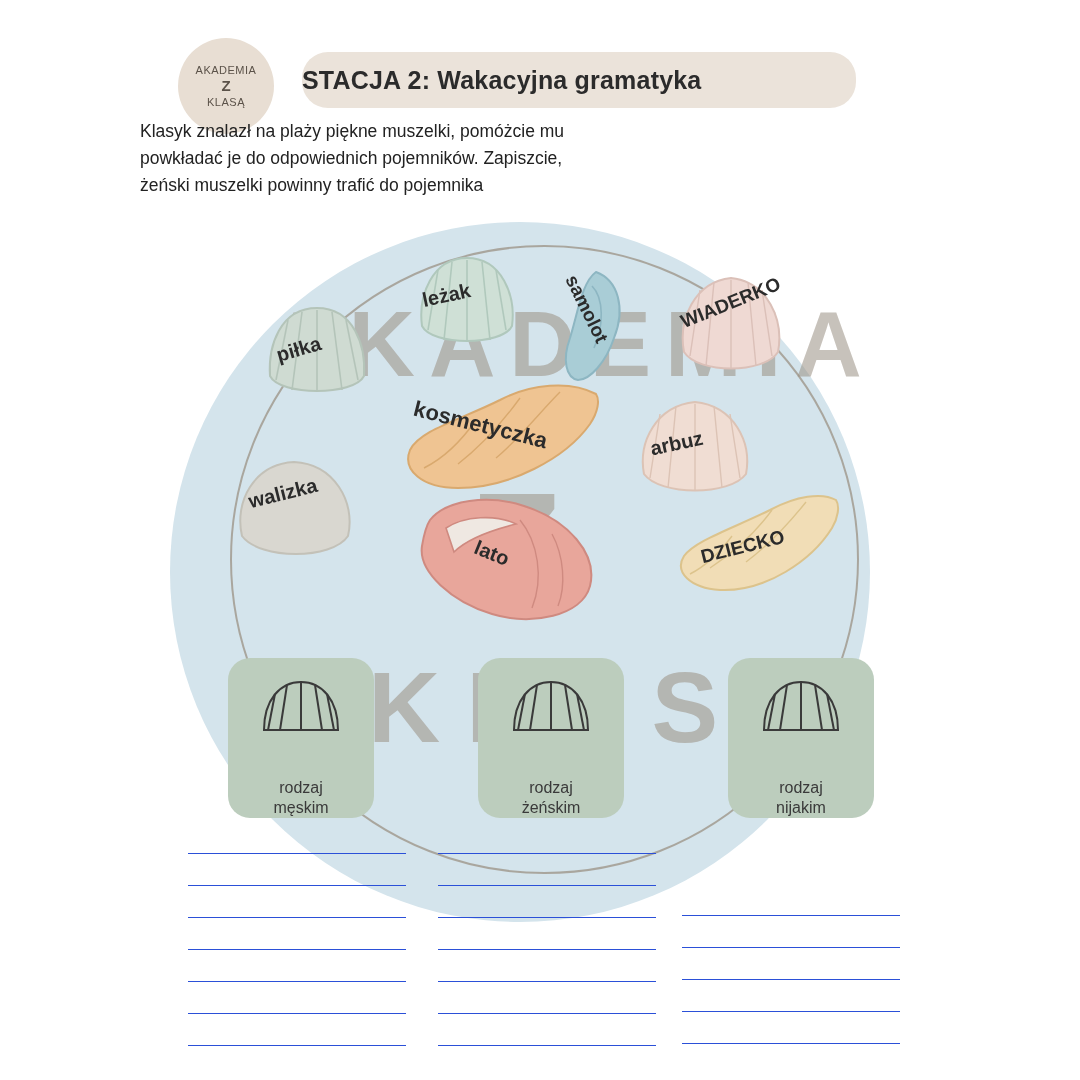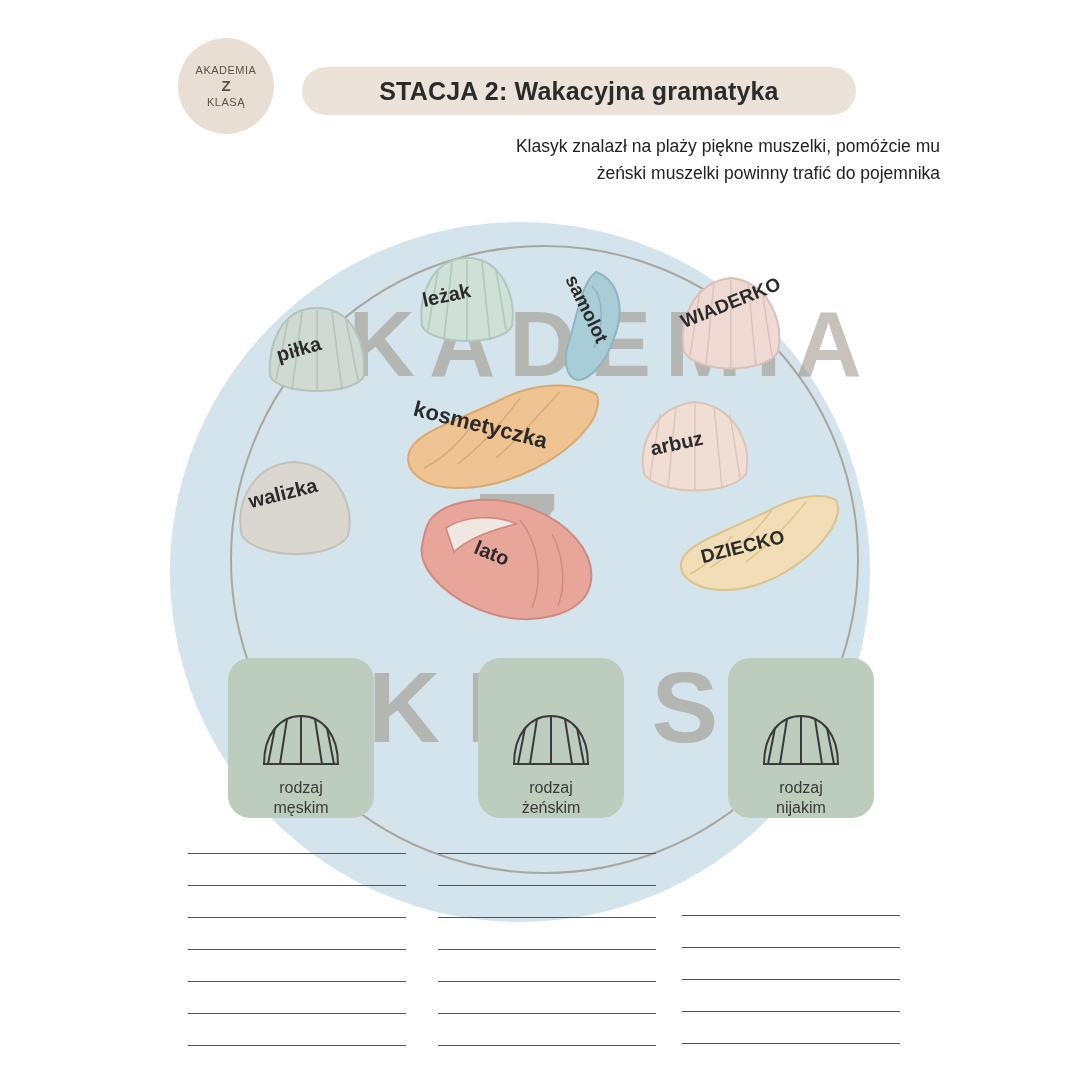--- a/index.html
+++ b/index.html
@@ -33,46 +33,45 @@
     text-align: center;
     line-height: 1.15;
   }
   .logo .l1 { font-size: 11px; letter-spacing: .5px; }
   .logo .l2 { font-size: 15px; font-weight: bold; margin: 1px 0; }
   .logo .l3 { font-size: 11px; letter-spacing: .5px; }
 
   .title-pill {
     position: absolute;
     left: 302px;
-    top: 67px;
+    top: 52px;
     width: 554px;
-    height: 48px;
+    height: 56px;
     background: #ebe3da;
     border-radius: 26px;
     display: flex;
     align-items: center;
-    justify-content: center;
+    justify-content: flex-start;
   }
   .title-pill span {
     font-size: 25px;
     font-weight: bold;
     color: #2b2b2b;
     letter-spacing: .2px;
   }
 
   .intro {
     position: absolute;
     left: 140px;
     top: 118px;
     width: 800px;
-    text-align: right;
+    text-align: left;
     font-size: 17.5px;
     line-height: 1.55;
     color: #222;
-    margin-top: 15px;
   }
 
   
   .circle-bg {
     position: absolute;
     left: 170px;
     top: 222px;
     width: 700px;
     height: 700px;
     background: #d4e4ec;
@@ -132,21 +131,21 @@
   
   .bin {
     position: absolute;
     width: 146px;
     height: 160px;
     background: #bccdbd;
     border-radius: 22px;
     display: flex;
     flex-direction: column;
     align-items: center;
-    justify-content: flex-end;
+    justify-content: space-between;
     padding-top: 18px;
     box-sizing: border-box;
   }
   .bin .fan { margin-bottom: 6px; }
   .bin .bin-label {
     font-size: 16px;
     color: #3a3a3a;
     text-align: center;
     line-height: 1.25;
   }
@@ -171,20 +170,21 @@
   <div class="l2">Z</div>
   <div class="l3">KLASĄ</div>
 </div>
 
 <div class="title-pill">
   <span>STACJA 2: Wakacyjna gramatyka</span>
 </div>
 
 <div class="intro">
   <div>Klasyk znalazł na plaży piękne muszelki, pomóżcie mu</div>
+  <div>powkładać je do odpowiednich pojemników. Zapiszcie,</div>
   <div>żeński muszelki powinny trafić do pojemnika</div>
 </div>
 
 <div class="circle-bg"></div>
 
 <div class="watermark"></div>
 <div class="wm-text wm-akademia">AKADEMIA</div>
 <div class="wm-text wm-z">Z</div>
 <div class="wm-text wm-klasa">KLASĄ</div>
 

